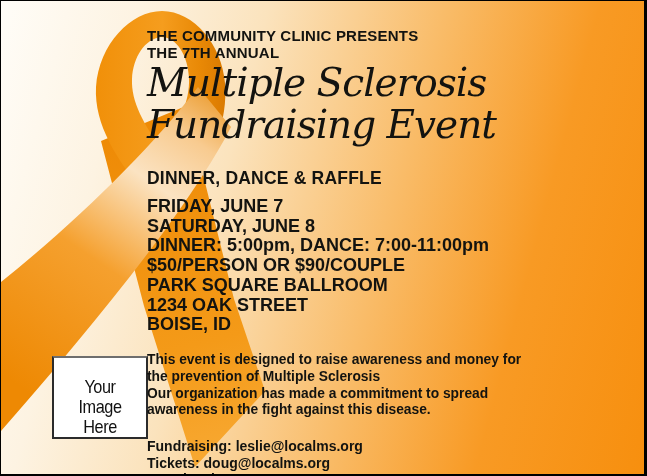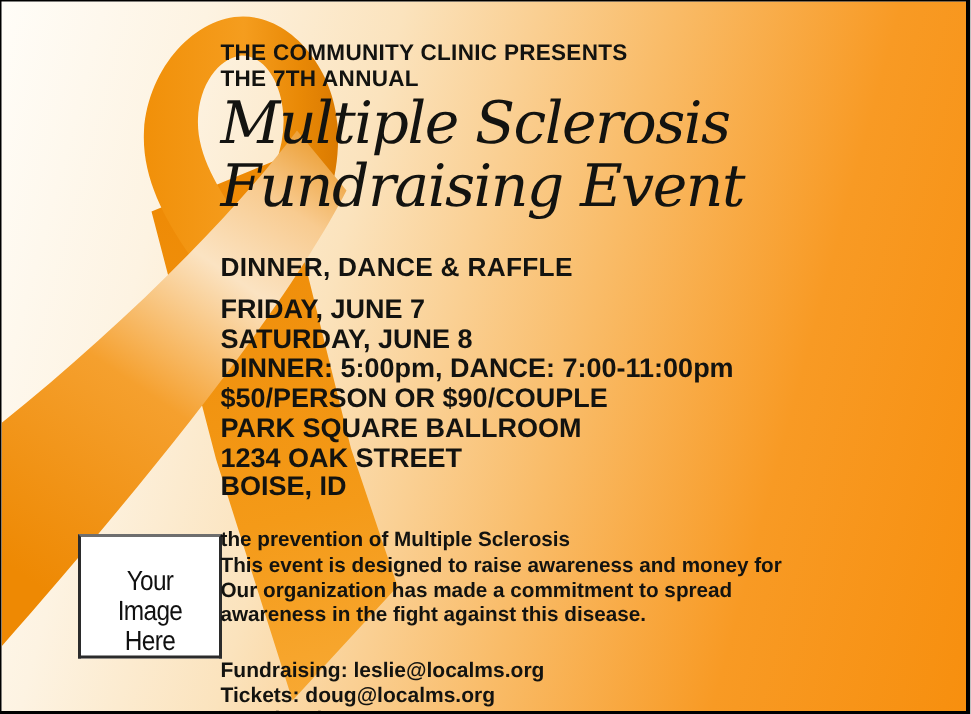--- a/index.html
+++ b/index.html
@@ -143,22 +143,22 @@
       <div class="schedule-line">FRIDAY, JUNE 7</div>
       <div class="schedule-line">SATURDAY, JUNE 8</div>
       <div class="schedule-line">DINNER: 5:00pm, DANCE: 7:00-11:00pm</div>
       <div class="schedule-line">$50/PERSON OR $90/COUPLE</div>
       <div class="schedule-line">PARK SQUARE BALLROOM</div>
       <div class="schedule-line">1234 OAK STREET</div>
       <div class="schedule-line">BOISE, ID</div>
     </div>
 
     <div class="description">
+      <div class="description-line">This event is designed to raise awareness and money for</div>
       <div class="description-line">the prevention of Multiple Sclerosis</div>
-      <div class="description-line">This event is designed to raise awareness and money for</div>
       <div class="description-line">Our organization has made a commitment to spread</div>
       <div class="description-line">awareness in the fight against this disease.</div>
     </div>
 
     <div class="contacts">
       <div class="contact-line">Fundraising: leslie@localms.org</div>
       <div class="contact-line">Tickets: doug@localms.org</div>
       <div class="contact-line">www.localms.org</div>
     </div>
 

